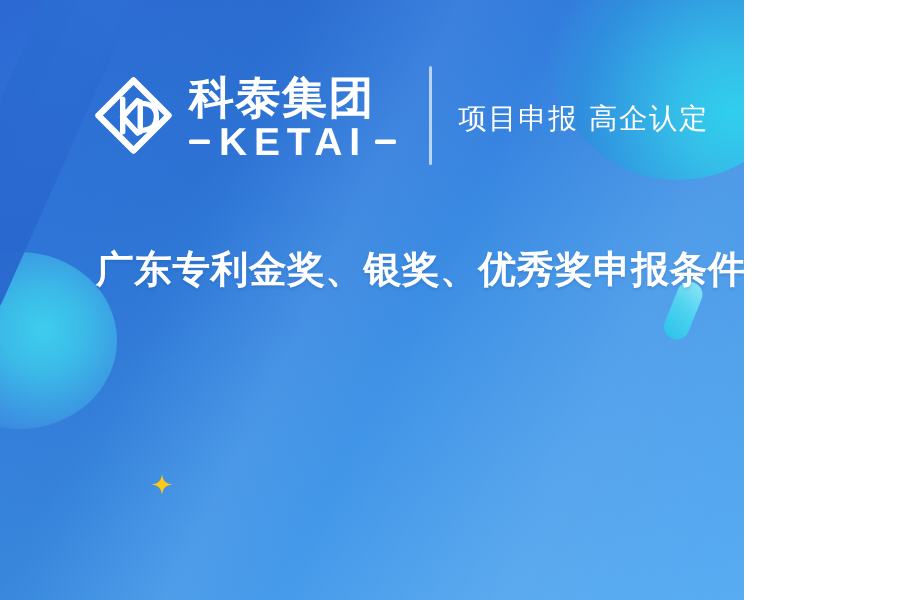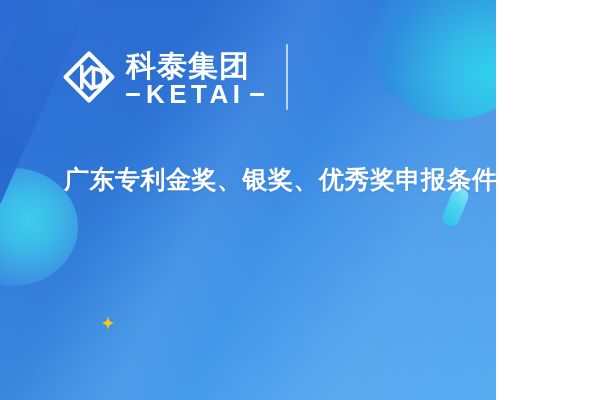--- a/index.html
+++ b/index.html
@@ -283,19 +283,20 @@
           <span class="logo-rule"></span>
           <span class="logo-en">KETAI</span>
           <span class="logo-rule"></span>
         </div>
       </div>
     </div>
 
     <div class="divider"></div>
 
     <div class="tagline">
+      <div class="tagline-sub">项目申报 高企认定</div>
     </div>
 
   </div>
 
   <div class="headline">广东专利金奖、银奖、优秀奖申报条件</div>
 
 </div>
 
 </body></html>

